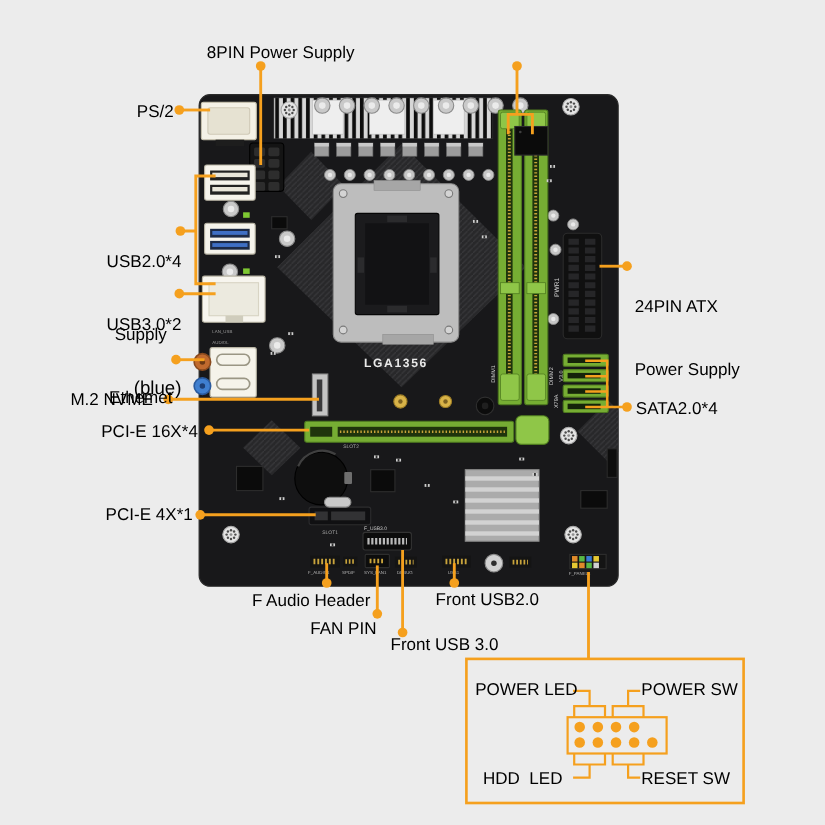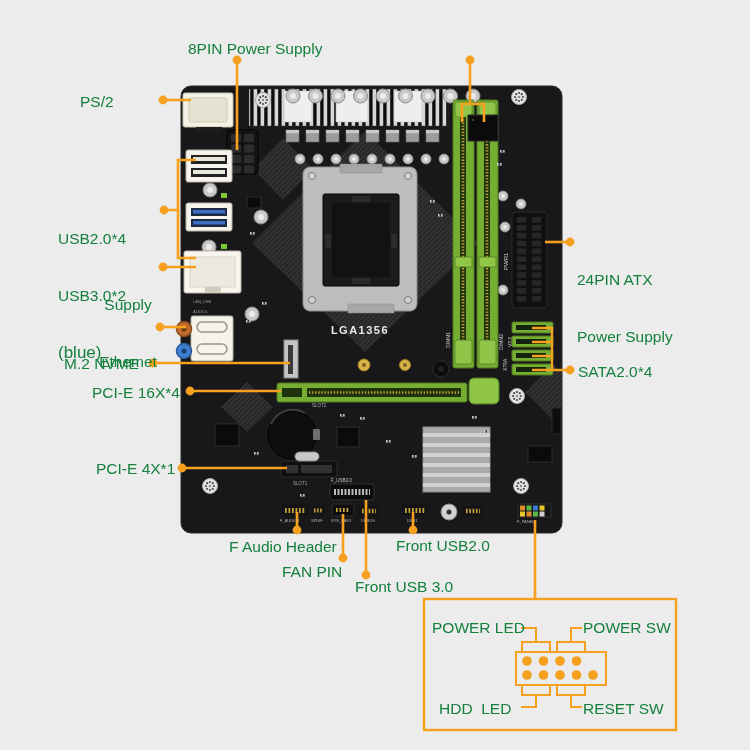--- a/index.html
+++ b/index.html
@@ -1,21 +1,21 @@
 <!DOCTYPE html>
 <html><head>
 <meta charset="utf-8">
 <style>
   html,body{margin:0;padding:0;background:#ececec;}
   .stage{position:relative;width:750px;height:750px;background:#ececec;overflow:hidden;
          font-family:"Liberation Sans",sans-serif;}
   svg{position:absolute;left:0;top:0;}
-  .lbl{position:absolute;font-size:15.5px;line-height:19px;color:#15803d;white-space:pre;}
+  .lbl{position:absolute;font-size:15.5px;line-height:19px;color:#000000;white-space:pre;}
   .lbl.center{text-align:center;}
-  .lbl.right{}
+  .lbl.right{text-align:right;}
   .ln{display:block;}
   .ln.small{font-size:17px;}
   .btext{font-family:"Liberation Sans",sans-serif;}
 </style>
 </head>
 <body>
 
 <div class="stage">
 
 <svg width="750" height="750" viewBox="0 0 750 750">

